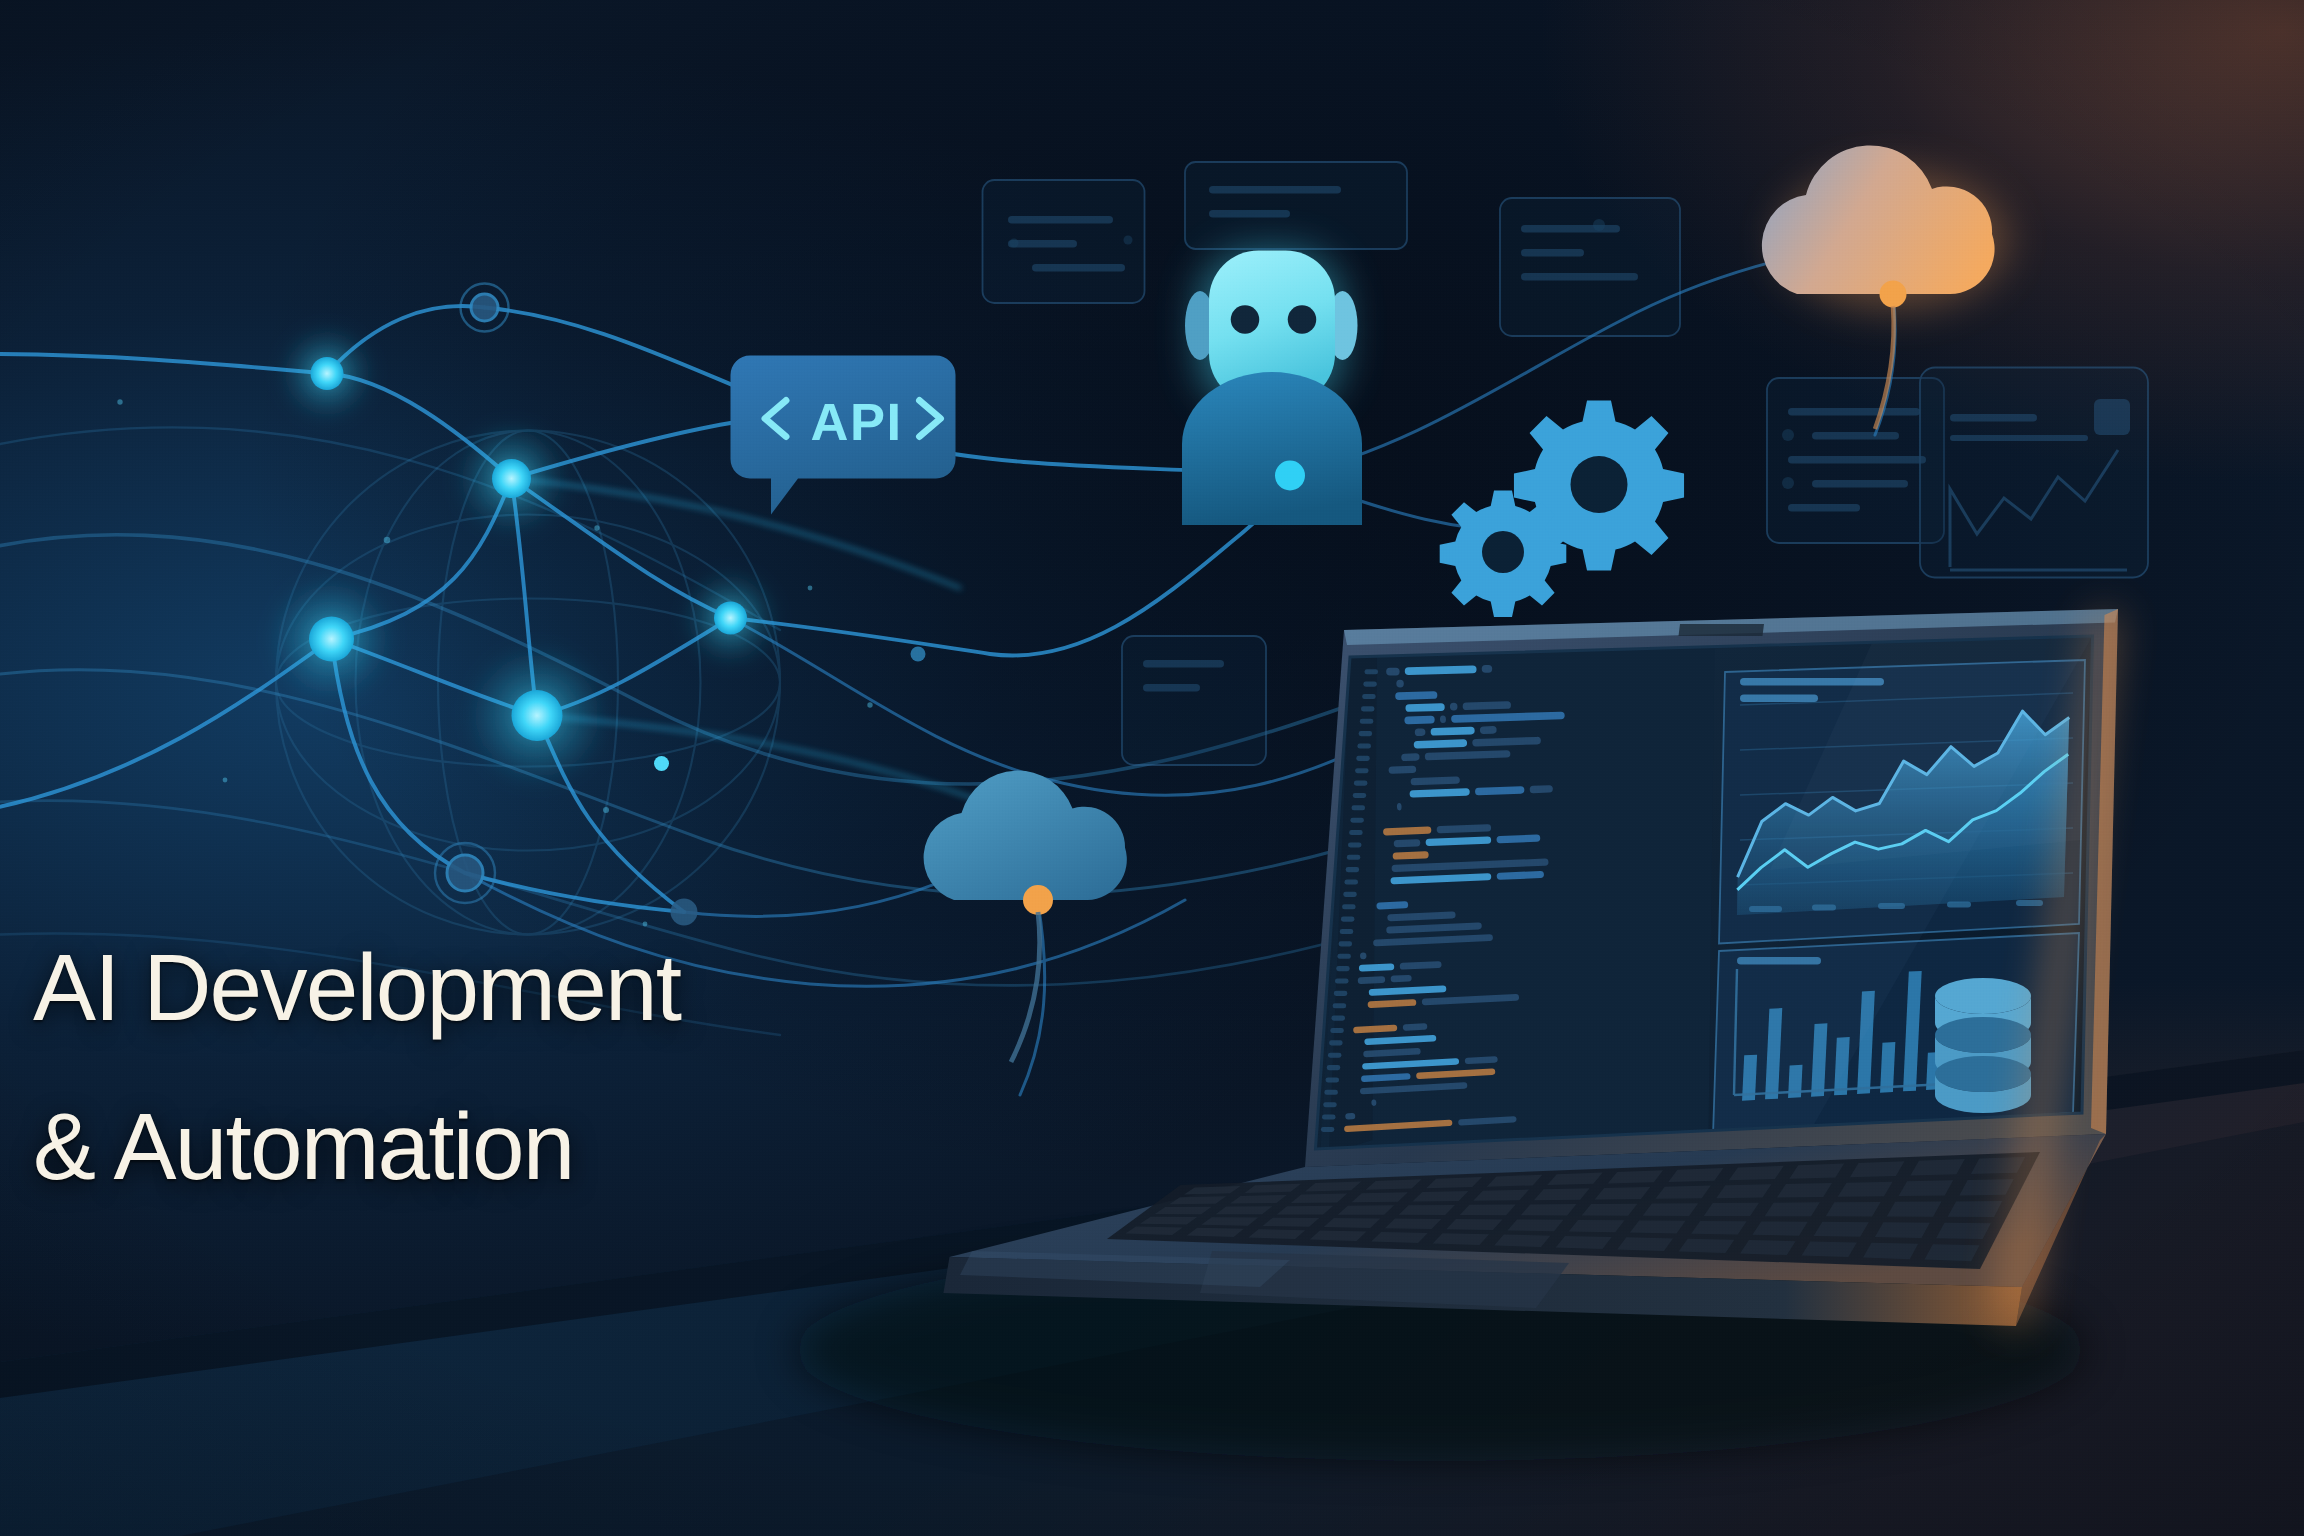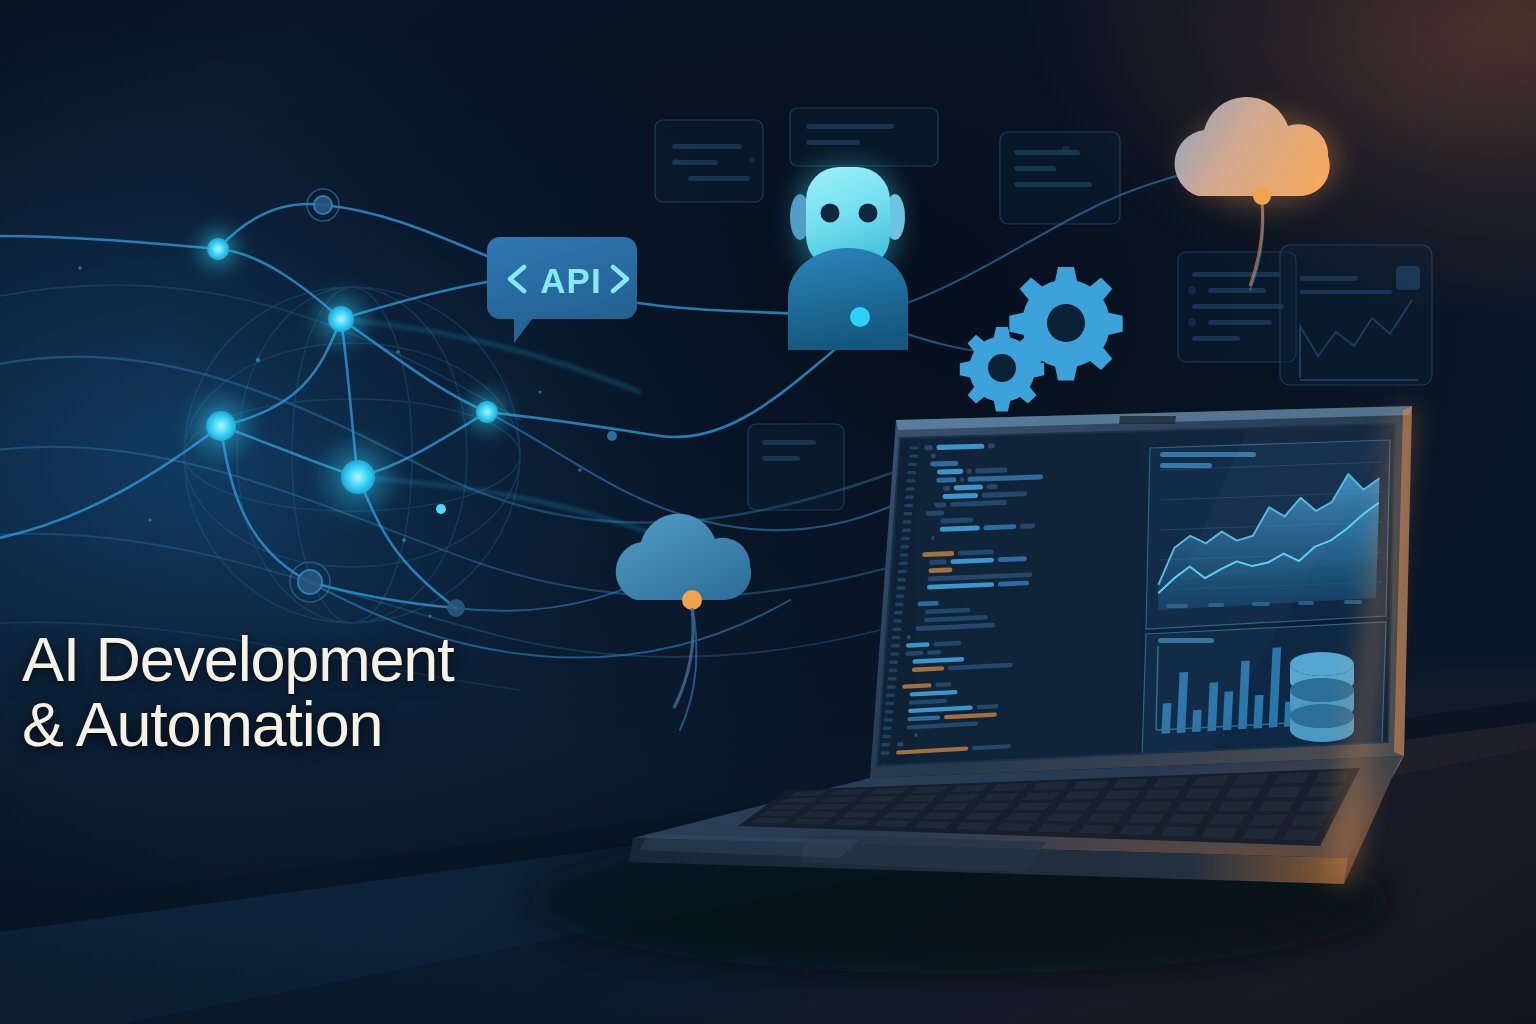--- a/index.html
+++ b/index.html
@@ -42,21 +42,21 @@
   .svg-layer{position:absolute;inset:0;width:1536px;height:1024px;}
 
   
   #headline{
     position:absolute;left:22px;top:627px;
     font-size:63px;line-height:1.03;font-weight:400;
     letter-spacing:-1.2px;color:#f7f2e6;
     text-shadow:0 3px 16px rgba(0,0,0,.72),0 1px 2px rgba(0,0,0,.6);
     white-space:nowrap;
   }
-  #headline .l2{display:block;}
+  #headline .l2{display:block;margin-top:41px;}
 </style>
 </head>
 <body>
 
 <div id="stage">
 
   <div class="bg-layer bg-base"></div>
   <div class="bg-layer bg-left-glow"></div>
   <div class="bg-layer bg-center-dark"></div>
   <div class="bg-layer bg-warm-tr"></div>

